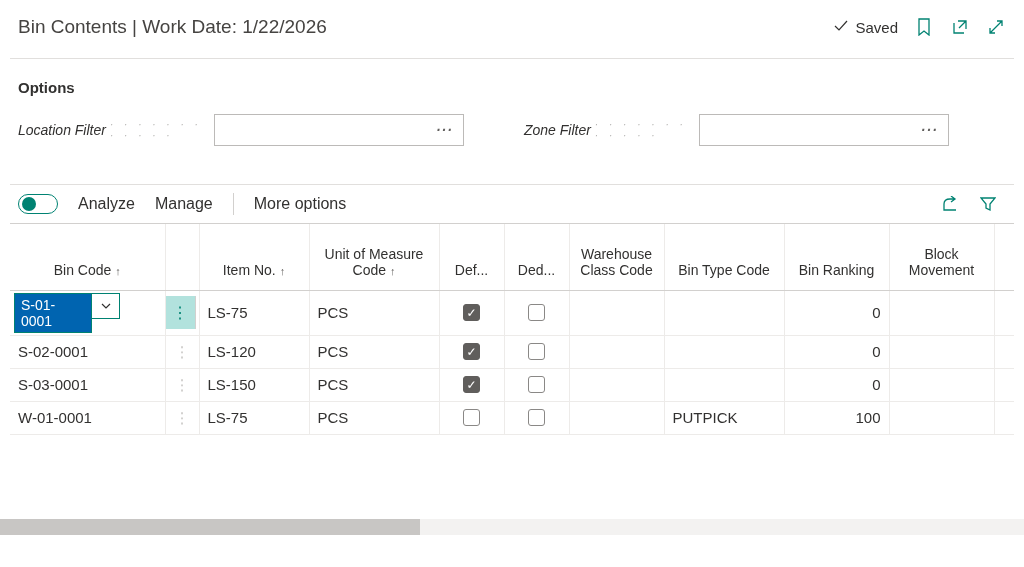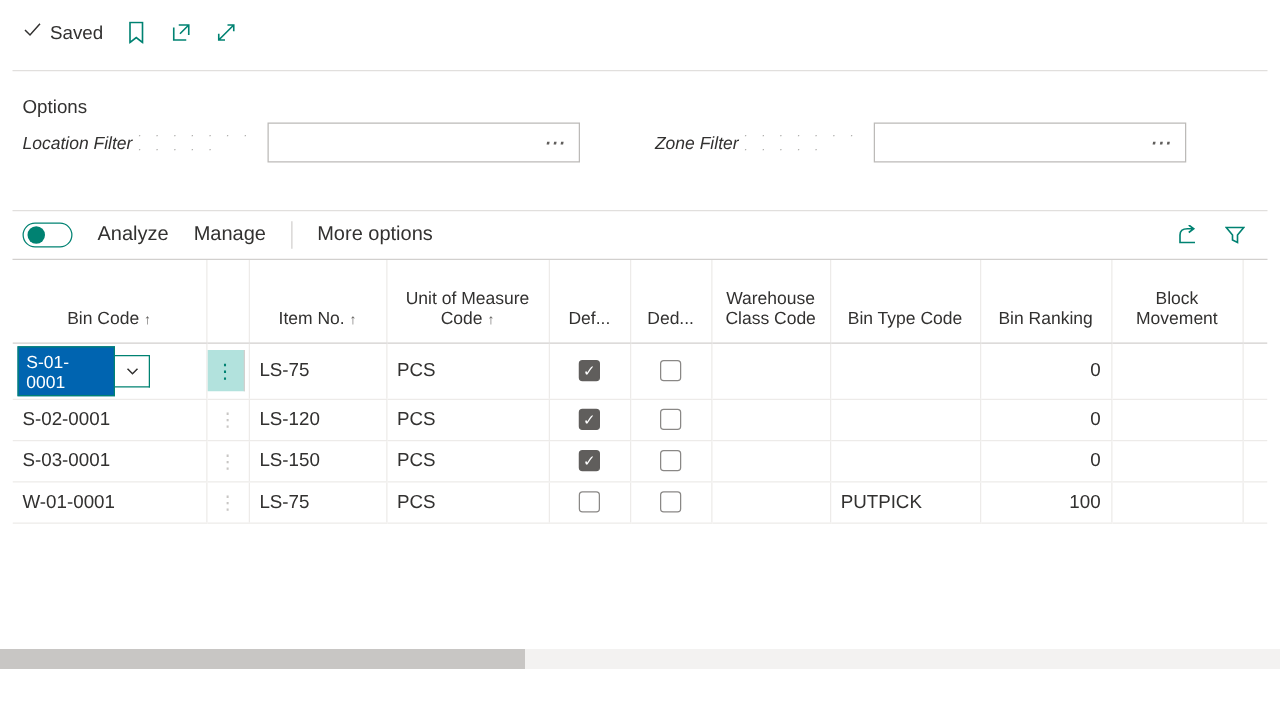--- a/index.html
+++ b/index.html
@@ -21,21 +21,21 @@
 .title { font-size: 19px; color: #464442; }
 .header-right { display: flex; align-items: flex-end; gap: 16px; }
 .saved { display: flex; align-items: center; gap: 6px; font-size: 15px; color: #323130; }
 .icon-btn {
   width: 20px; height: 20px;
   display: inline-flex; align-items: center; justify-content: center;
   cursor: pointer;
   color: #008272;
 }
 .options-section { padding: 20px 8px 8px 8px; }
-.options-title { font-weight: 400; font-size: 15px; margin-bottom: 4px; }
+.options-title { font-weight: 700; font-size: 15px; margin-bottom: 18px; }
 .options-row { display: flex; gap: 60px; align-items: center; }
 .field-group { display: flex; align-items: center; gap: 4px; font-style: italic; }
 .field-label { font-size: 14px; color: #323130; white-space: nowrap; }
 .dots {
   color: #b0afad;
   letter-spacing: 4px;
   font-size: 10px;
   display: inline-block;
   width: 100px;
   overflow: hidden;
@@ -88,21 +88,21 @@
 th.num { text-align: center; }
 .sort-arrow { font-size: 11px; color: #605e5c; }
 td {
   padding: 6px 8px;
   border-bottom: 1px solid #edebe9;
   font-size: 15px;
   height: 33px;
 }
 td.num { text-align: right; }
 .sel-cell {
-  display: flex; align-items: center;
+  display: flex; align-items: flex-start;
 }
 .sel-input {
   background: #0064b0; color: #fff;
   border: 1px solid #008272;
   padding: 3px 6px;
   width: 78px;
   font-size: 14px;
 }
 .sel-dd {
   width: 28px; height: 26px;
@@ -149,20 +149,21 @@
   position: absolute;
   left: 0; top: 0;
   width: 420px; height: 100%;
   background: #c8c6c4;
 }
 </style>
 </head>
 <body>
 
 <div class="header">
+  <div class="title">Bin Contents | Work Date: 1/22/2026</div>
   <div class="header-right">
     <div class="saved">
       <span>
         <svg width="16" height="16" viewBox="0 0 16 16">
             <path d="M2 8 L6 12 L14 3" stroke="#323130" stroke-width="1.2" fill="none"></path>
           </svg>
       </span>
       <span>Saved</span>
     </div>
     <span class="icon-btn">

